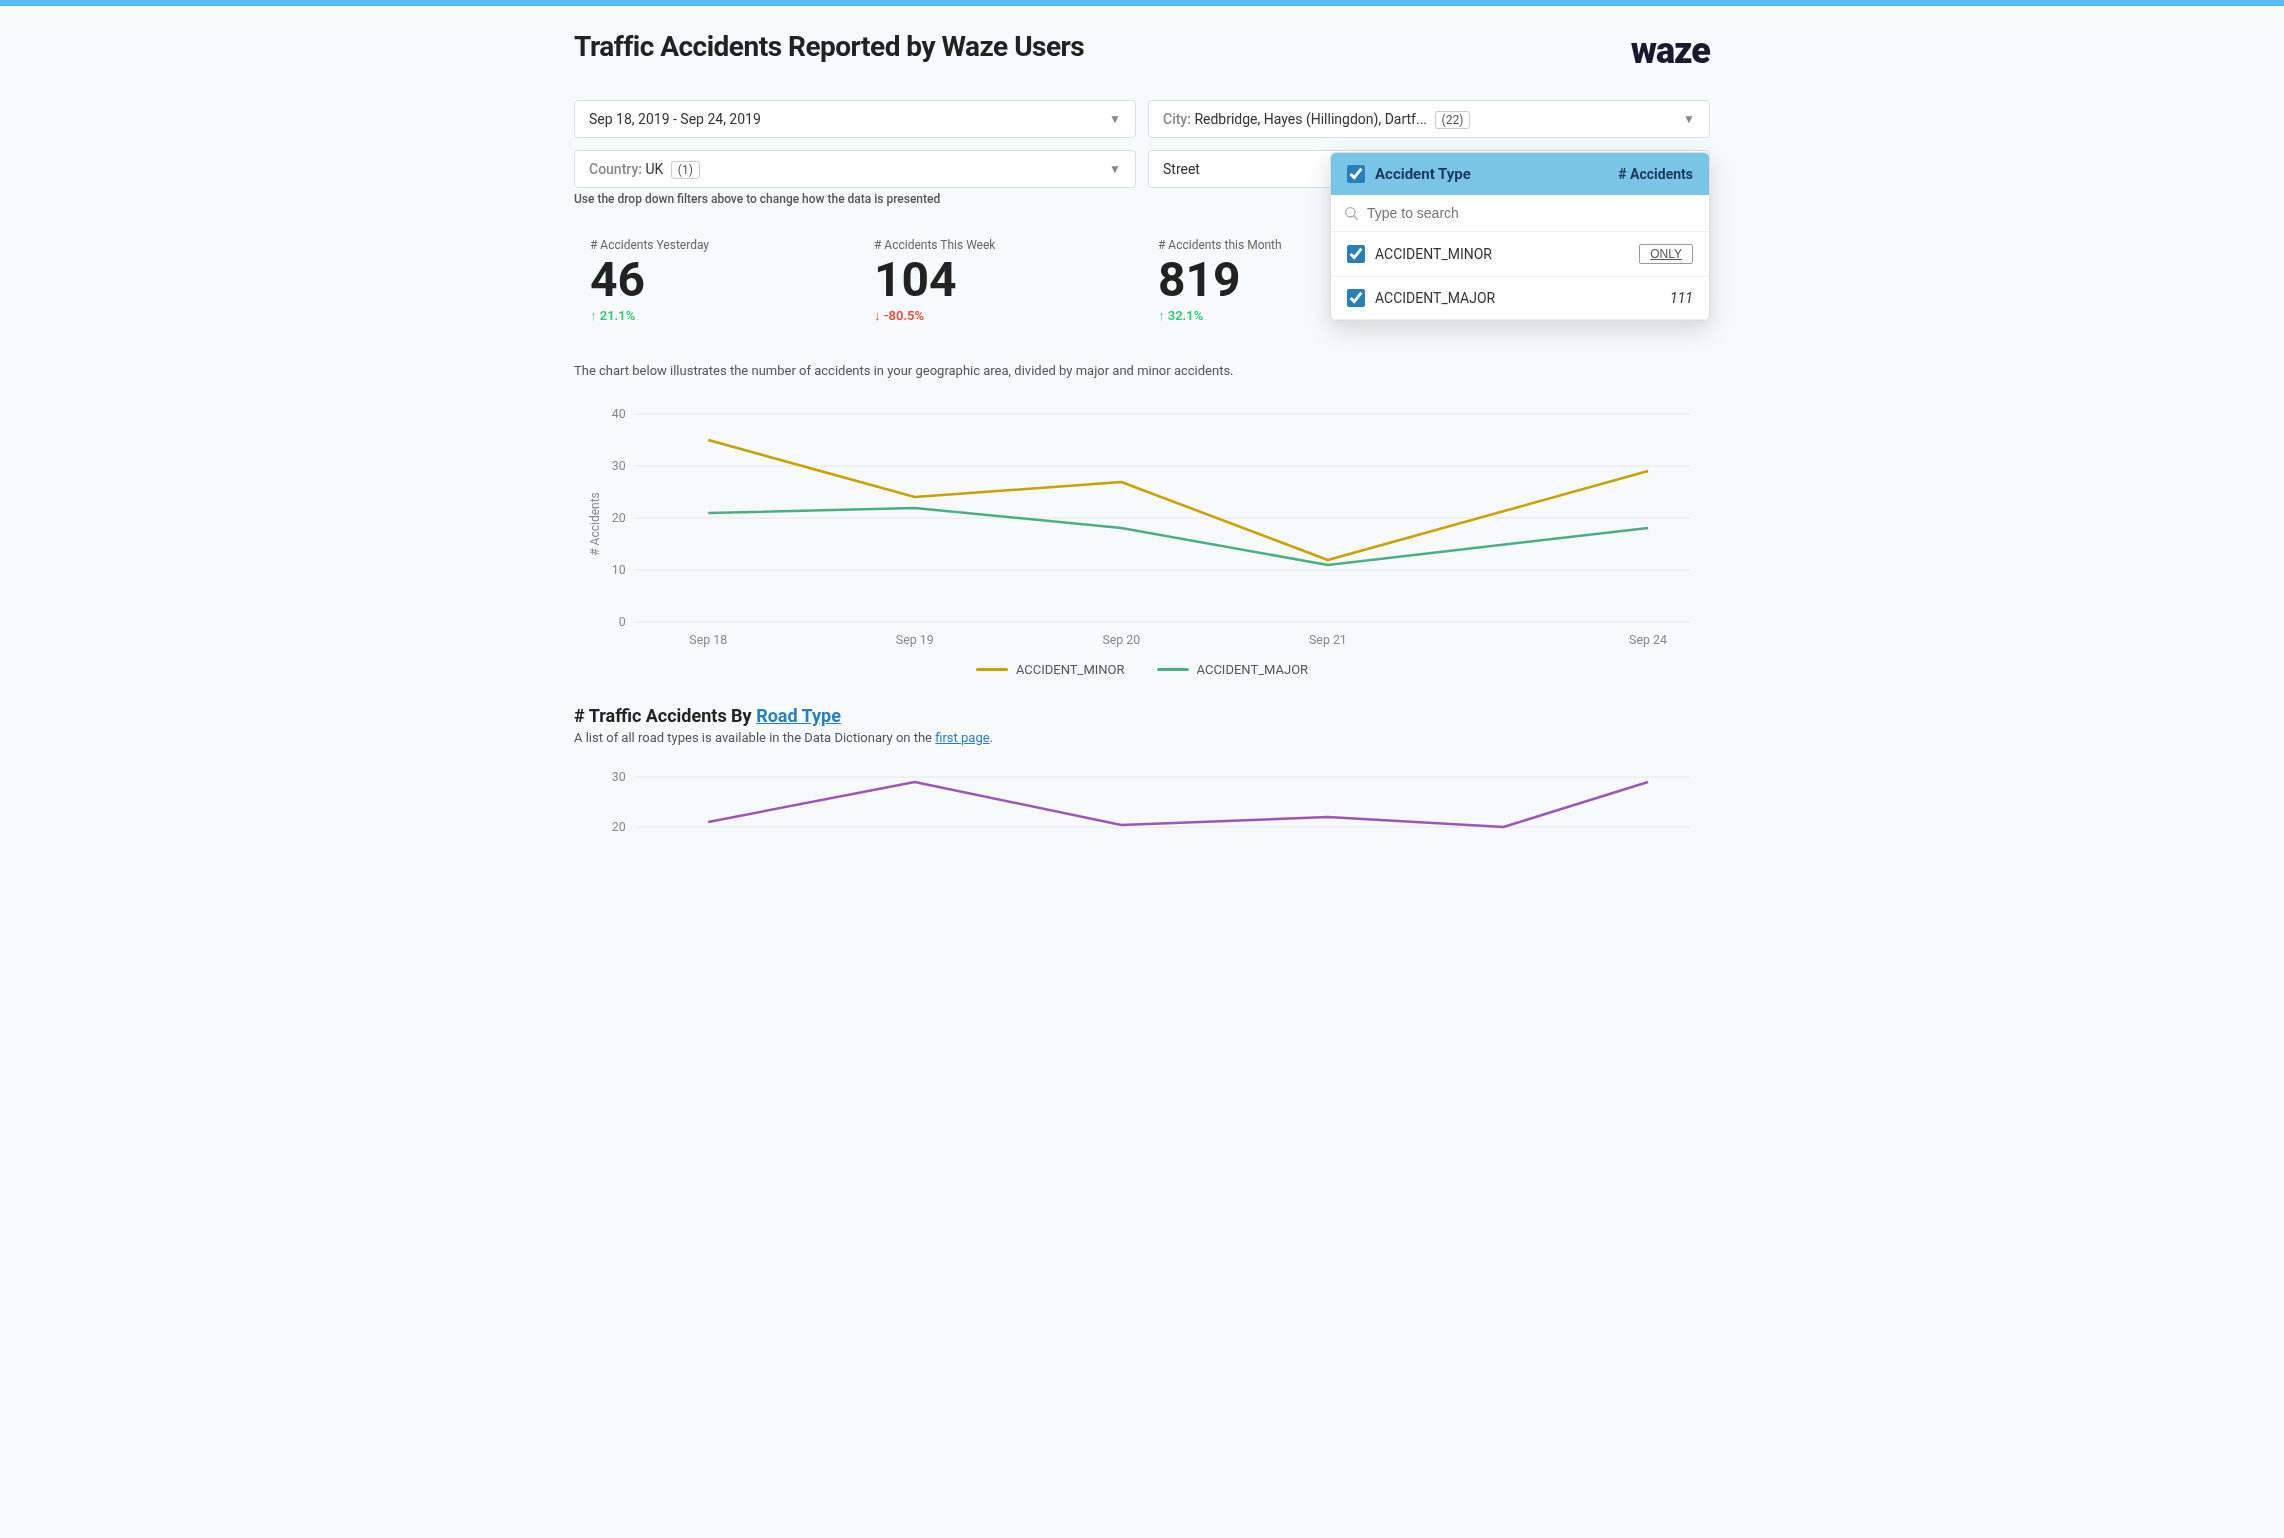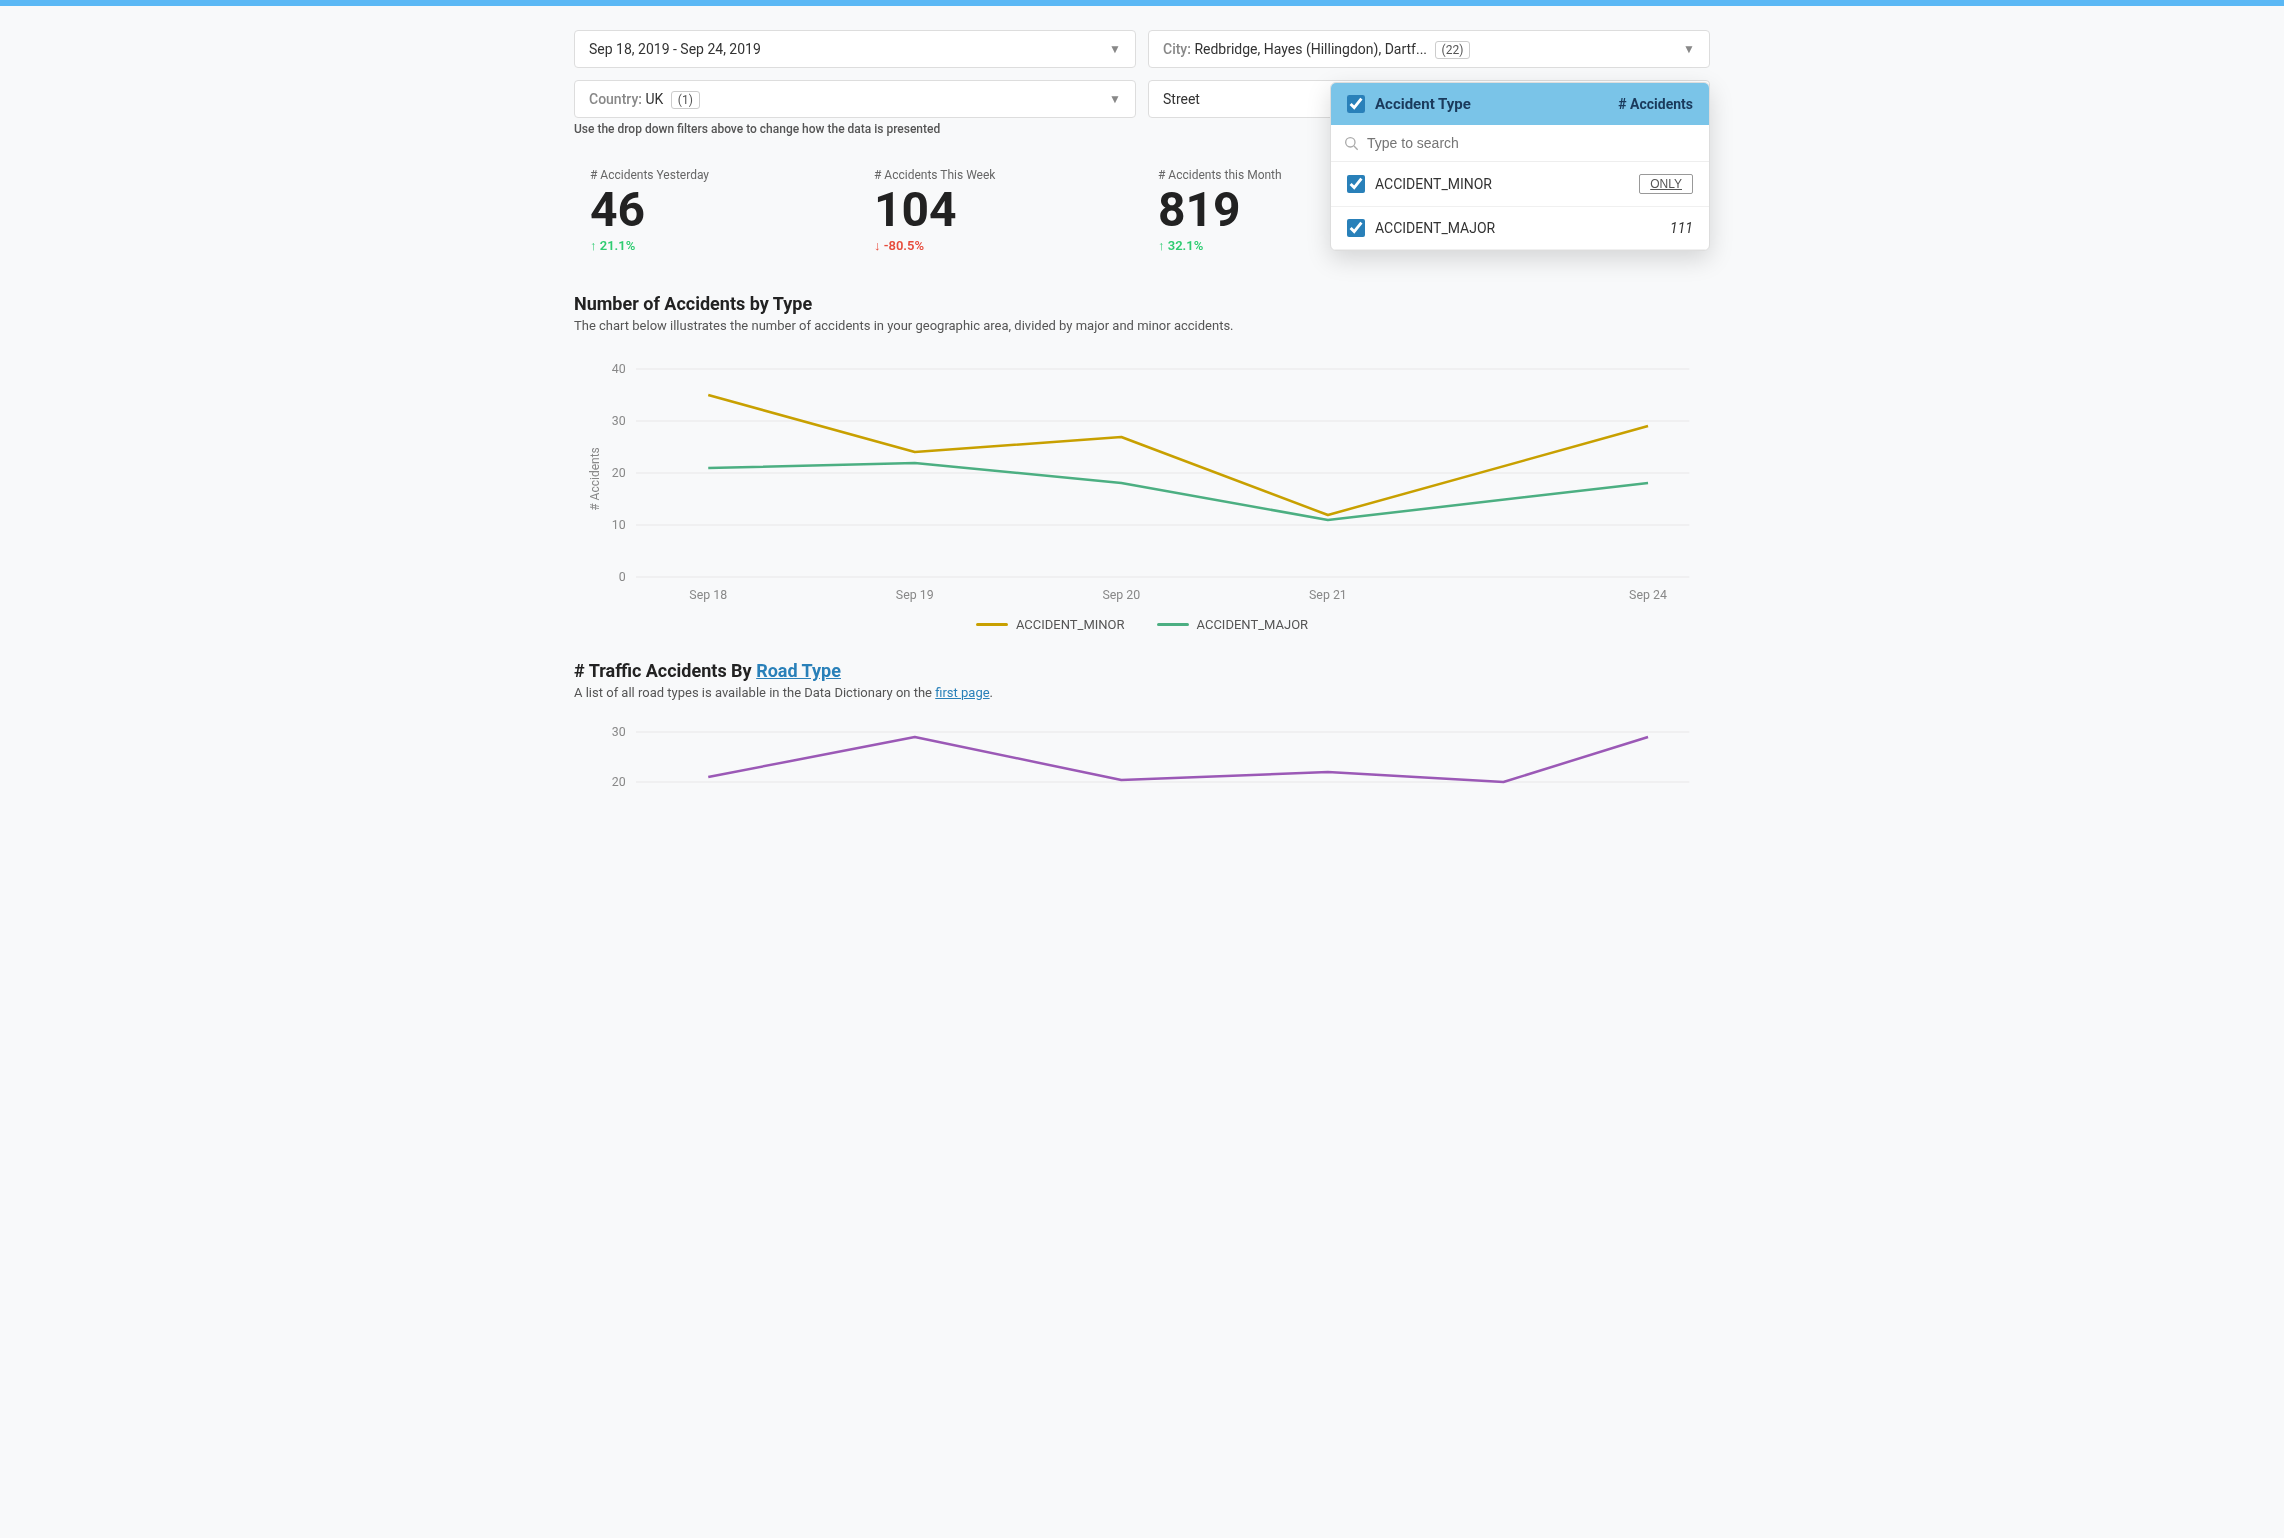--- a/index.html
+++ b/index.html
@@ -268,20 +268,24 @@
       font-style: italic;
     }
   </style>
 </head>
 <body>
 
 <div class="top-bar"></div>
 
 <div class="page-wrapper">
 
+  <div class="header-row">
+    <h1 class="page-title">Traffic Accidents Reported by Waze Users</h1>
+    <div class="waze-logo">waze</div>
+  </div>
 
   <div class="filters-row">
 
     <div class="filter-box">
       <span class="filter-value">Sep 18, 2019 - Sep 24, 2019</span>
       <span class="chevron">▼</span>
     </div>
 
     <div class="filter-box">
       <span>
@@ -365,21 +369,20 @@
     <div class="stat-item">
       <div class="stat-label">Avg Reliability</div>
       <div class="stat-value">6.24</div>
       <div class="stat-change down">
         <span class="arrow-down"></span><span>-1.5%</span>
       </div>
     </div>
   </div>
 
   <div>
-    <div class="section-title">Number of Accidents by Type</div>
     <div class="section-subtitle">The chart below illustrates the number of accidents in your geographic area, divided by major and minor accidents.</div>
 
     <div class="chart-container">
       <svg class="chart-svg" viewBox="0 0 1100 260" preserveAspectRatio="none">
 
         <line x1="60" y1="20" x2="1080" y2="20" stroke="#e8e8e8" stroke-width="1"></line>
         <line x1="60" y1="72" x2="1080" y2="72" stroke="#e8e8e8" stroke-width="1"></line>
         <line x1="60" y1="124" x2="1080" y2="124" stroke="#e8e8e8" stroke-width="1"></line>
         <line x1="60" y1="176" x2="1080" y2="176" stroke="#e8e8e8" stroke-width="1"></line>
         <line x1="60" y1="228" x2="1080" y2="228" stroke="#e8e8e8" stroke-width="1"></line>

